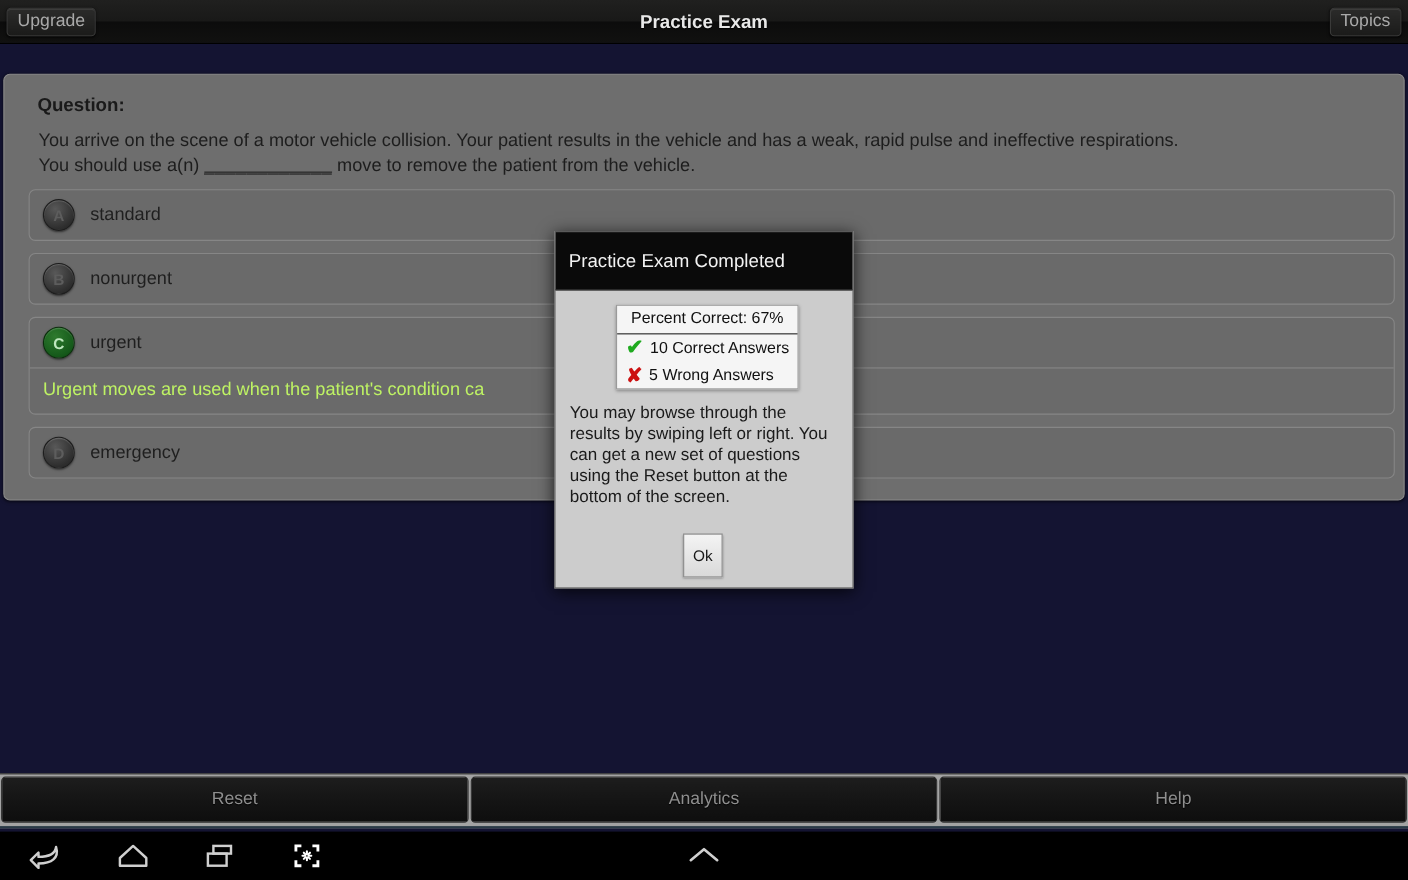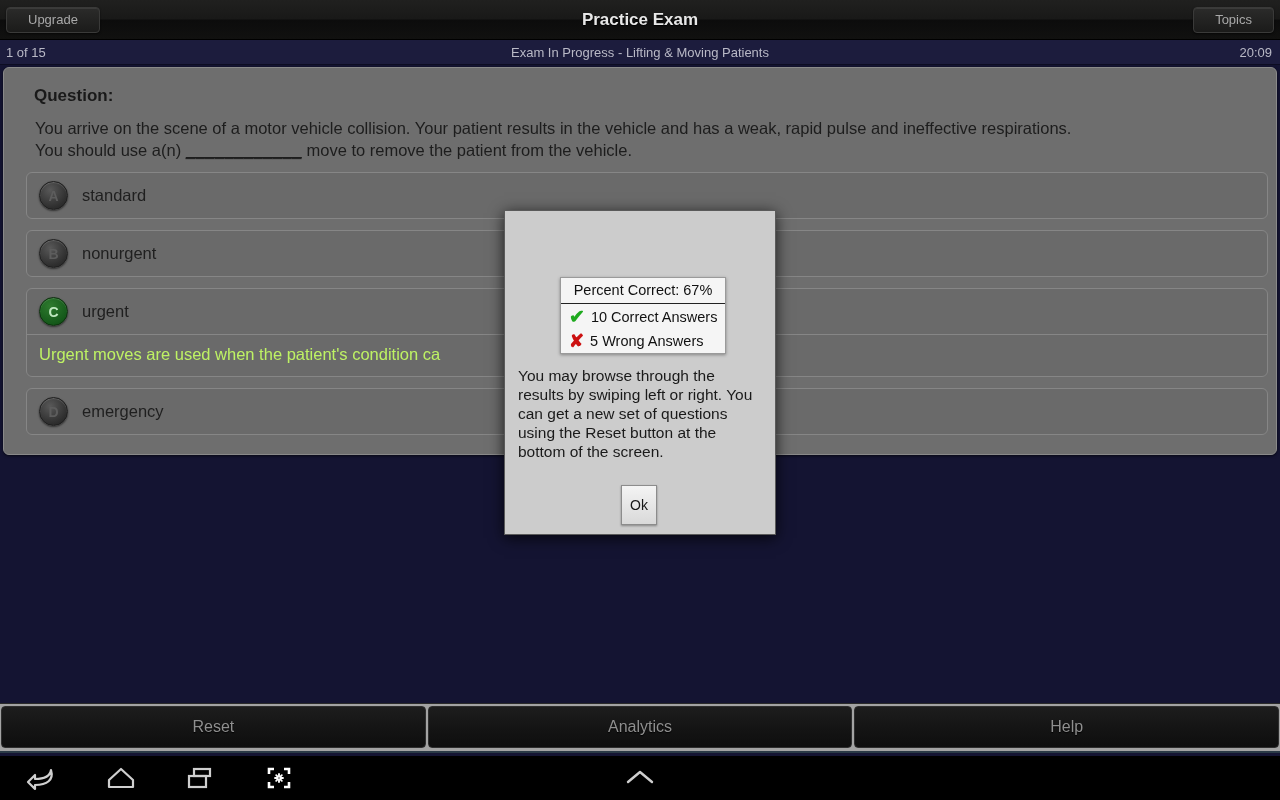--- a/index.html
+++ b/index.html
@@ -25,22 +25,22 @@
     position: absolute; left: 0; top: 0; width: 1280px; height: 40px;
     line-height: 40px; text-align: center;
     color: #e8e8e8; font-size: 17px; font-weight: bold;
     text-shadow: 0 1px 1px #000;
   }
   .tbbtn {
     position: absolute; top: 7px; height: 26px;
     background: linear-gradient(to bottom, #2b2b2a, #1b1b1a);
     border: 1px solid #3a3a39;
     border-radius: 4px;
-    color: #a9a9a9; font-size: 13px;
-    line-height: 24px; padding: 0 21px;
+    color: #a9a9a9; font-size: 16px;
+    line-height: 24px; padding: 0 9px;
     box-shadow: inset 0 1px 0 #3b3b3a, 0 1px 2px rgba(0,0,0,.6);
   }
   #btn-upgrade { left: 6px; }
   #btn-topics { right: 6px; }
 
   
   #substatus {
     position: absolute; left: 0; top: 40px; width: 1280px; height: 25px;
     background: #1c1c3d;
     border-bottom: 1px solid #0d0d22;
@@ -184,25 +184,20 @@
 <body>
 
 <div id="screen">
 
   <div id="titlebar">
     <div class="tbbtn" id="btn-upgrade">Upgrade</div>
     <div class="title">Practice Exam</div>
     <div class="tbbtn" id="btn-topics">Topics</div>
   </div>
 
-  <div id="substatus">
-    <span id="sub-left">1 of 15</span>
-    <span id="sub-mid">Exam In Progress - Lifting &amp; Moving Patients</span>
-    <span id="sub-right">20:09</span>
-  </div>
 
   <div id="card">
     <div id="q-label">Question:</div>
     <div id="q-text">
       <span>You arrive on the scene of a motor vehicle collision. Your patient results in the vehicle and has a weak, rapid pulse and ineffective respirations.</span><br>
       <span>You should use a(n) </span><span class="blank">____________</span><span> move to remove the patient from the vehicle.</span>
     </div>
 
     <div class="opt" id="opt-a">
       <div class="row">
@@ -274,20 +269,21 @@
     </div>
     <div class="navicon" id="nav-expand">
       <svg width="44" height="30" viewBox="0 0 44 30">
           <path d="M10 19 L22 9 L34 19" fill="none" stroke="#cfcfcf" stroke-width="2.4" stroke-linejoin="round" stroke-linecap="round"></path>
         </svg>
     </div>
 
   </div>
 
   <div id="dialog">
+    <div id="dlg-title">Practice Exam Completed</div>
 
     <div id="score-box">
       <div id="score-pct"><span>Percent Correct: </span><b>67%</b></div>
       <div class="score-row">
         <span class="tick">✔</span>
         <span>10 Correct Answers</span>
       </div>
       <div class="score-row">
         <span class="cross">✘</span>
         <span>5 Wrong Answers</span>

